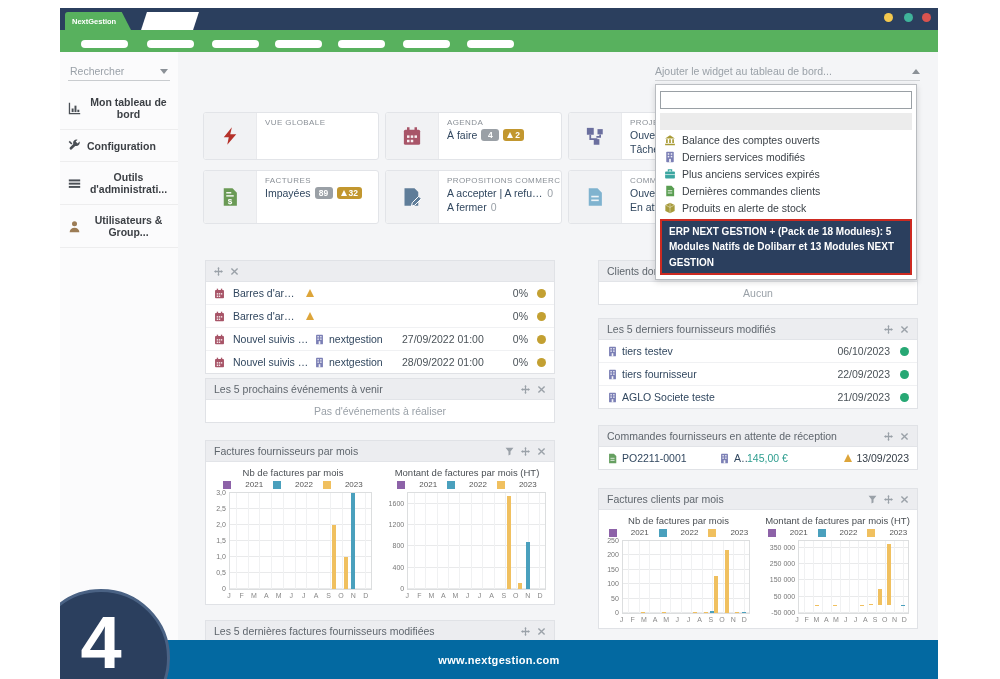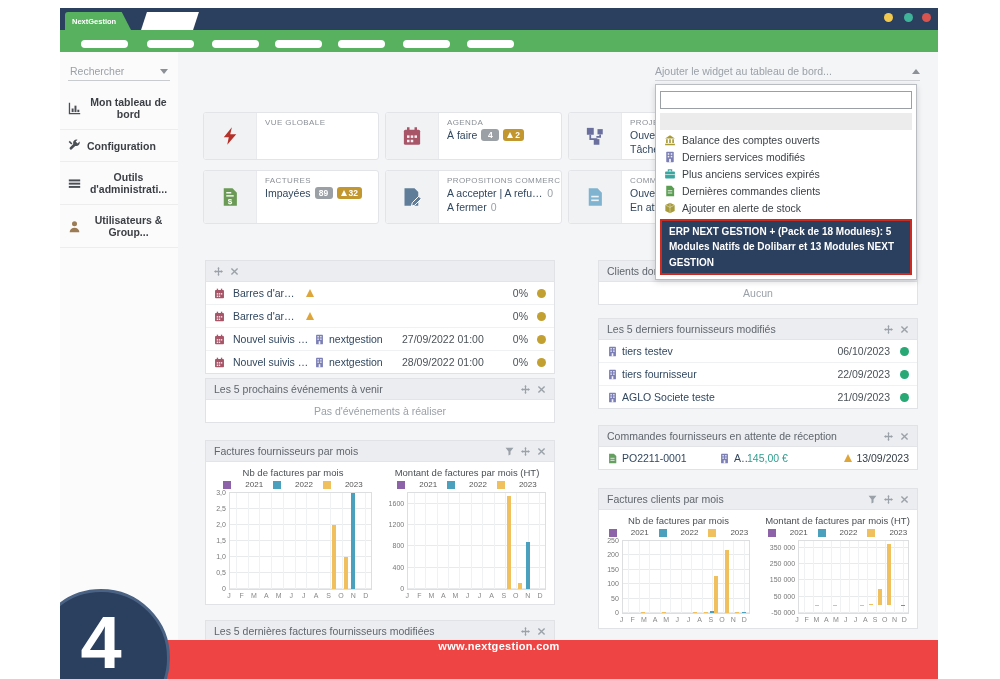--- a/index.html
+++ b/index.html
@@ -88,22 +88,22 @@
   .ytick{position:absolute;right:3px;transform:translateY(50%);font-size:7px;color:#777;white-space:nowrap;}
   .c-plot{flex:1;position:relative;background:#fff;border:1px solid #dcdedf;overflow:hidden;}
   .tall .c-plot,.tall .c-ylabels{height:96px;}
   .short .c-plot,.short .c-ylabels{height:72px;}
   .gl-h{position:absolute;left:0;right:0;height:1px;background:#e9eaeb;}
   .gl-v{position:absolute;top:0;bottom:0;width:1px;background:#f0f1f2;}
   .bar{position:absolute;width:4px;}
   .c-xlabels{display:flex;padding:2px 8px 5px 2px;}
   .c-xlabels span{flex:1;text-align:center;font-size:7px;color:#888;}
   
-  .footer{position:absolute;left:0;right:0;bottom:0;height:39px;background:#ef4444;z-index:40;
-    display:flex;align-items:flex-start;justify-content:center;color:#fff;font-size:11px;font-weight:600;letter-spacing:.3px;}
+  .footer{position:absolute;left:0;right:0;bottom:0;height:39px;background:#0369a1;z-index:40;
+    display:flex;align-items:center;justify-content:center;color:#fff;font-size:11px;font-weight:600;letter-spacing:.3px;}
   .page-circle{position:absolute;left:-28px;bottom:-48px;width:132px;height:132px;border-radius:50%;
     background:#2b3f5e;border:3px solid #4a6284;z-index:41;display:flex;align-items:flex-start;justify-content:center;}
   .page-circle span{color:#fff;font-size:74px;font-weight:bold;line-height:1;margin-top:14px;}
 </style>
 </head>
 <body>
 
 <svg width="0" height="0" style="position:absolute">
   <symbol id="i-chart" viewBox="0 0 16 16">
       <path d="M1 1h1.6v12.4H15V15H1z"></path>
@@ -388,21 +388,21 @@
       <div class="dd-item">
         <svg class="dic" style="color:#5a9e52">
             <use href="#i-doc" fill="currentColor"></use>
           </svg>
         <span>Dernières commandes clients</span>
       </div>
       <div class="dd-item">
         <svg class="dic" style="color:#a79b3c">
             <use href="#i-cube" fill="currentColor"></use>
           </svg>
-        <span>Ajouter en alerte de stock</span>
+        <span>Produits en alerte de stock</span>
       </div>
       <div class="dd-banner">ERP NEXT GESTION + (Pack de 18 Modules): 5 Modules Natifs de Dolibarr et 13 Modules NEXT GESTION</div>
     </div>
 
     <div class="widget" style="left:27px;top:208px;width:350px">
       <div class="w-head">
         <span class="w-tools">
           <svg>
               <use href="#i-move" fill="currentColor"></use>
             </svg>

